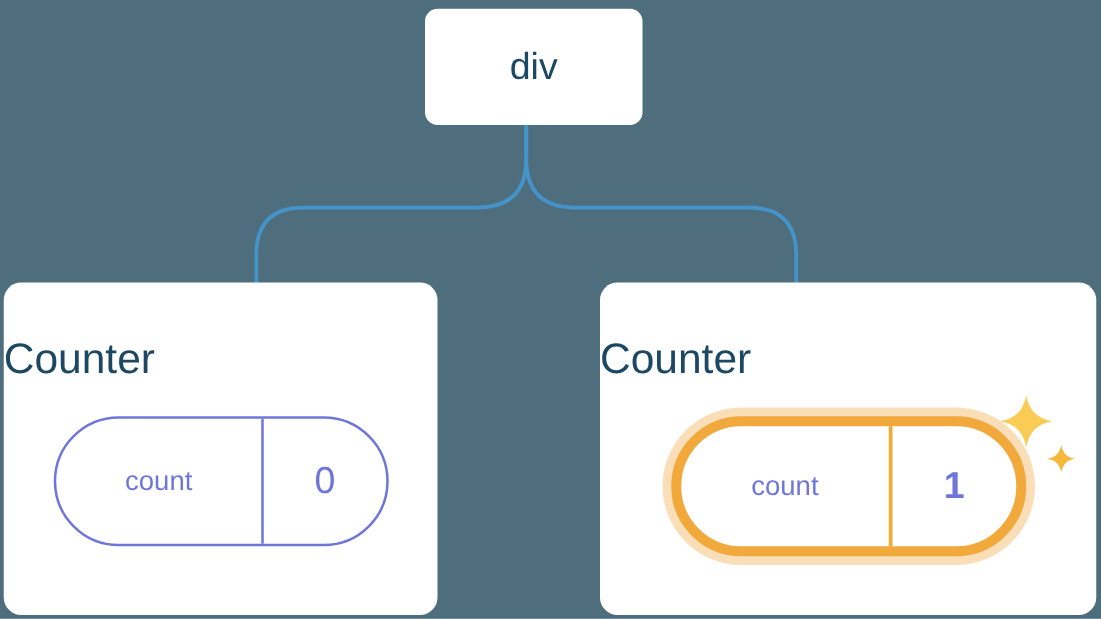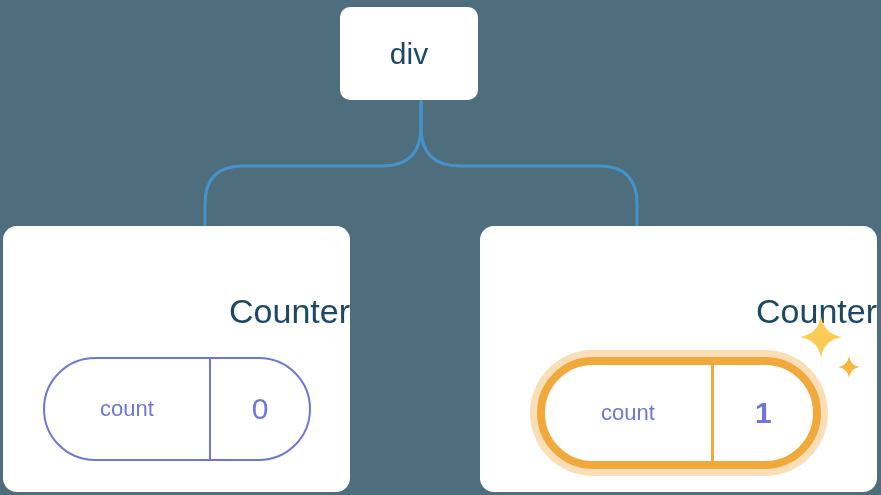--- a/index.html
+++ b/index.html
@@ -13,37 +13,37 @@
   .connectors{
     position:absolute;left:0;top:0;width:881px;height:495px;
   }
   .connectors path{
     fill:none;
     stroke:var(--c-connector,#4494CB);
     stroke-width:3;
     stroke-linecap:round;
   }
   .node-root{
-    position:absolute;left:340px;top:7px;width:138px;height:93px;
+    position:absolute;left:340px;top:7px;width:174px;height:93px;
     background:var(--c-card-bg,#FFFFFF);
     border-radius:10px;
     display:flex;align-items:center;justify-content:center;
     font-size:30px;
     color:var(--c-node-text,#1C4863);
   }
   .card{
     position:absolute;top:226px;height:266px;
     background:var(--c-card-bg,#FFFFFF);
     border-radius:14px;
   }
   .card-left{left:3px;width:347px;}
   .card-right{left:480px;width:397px;}
   .card-title{
-    text-align:right;
-    margin-top:66px;
+    text-align:left;
+    margin-top:42px;
     font-size:34px;
     font-weight:500;
     color:var(--c-node-text,#1C4863);
   }
   .pill{
     margin:26px auto 0;
     width:268px;height:104px;
     border:2px solid var(--c-state-purple,#6F76D9);
     border-radius:60px;
     display:flex;

